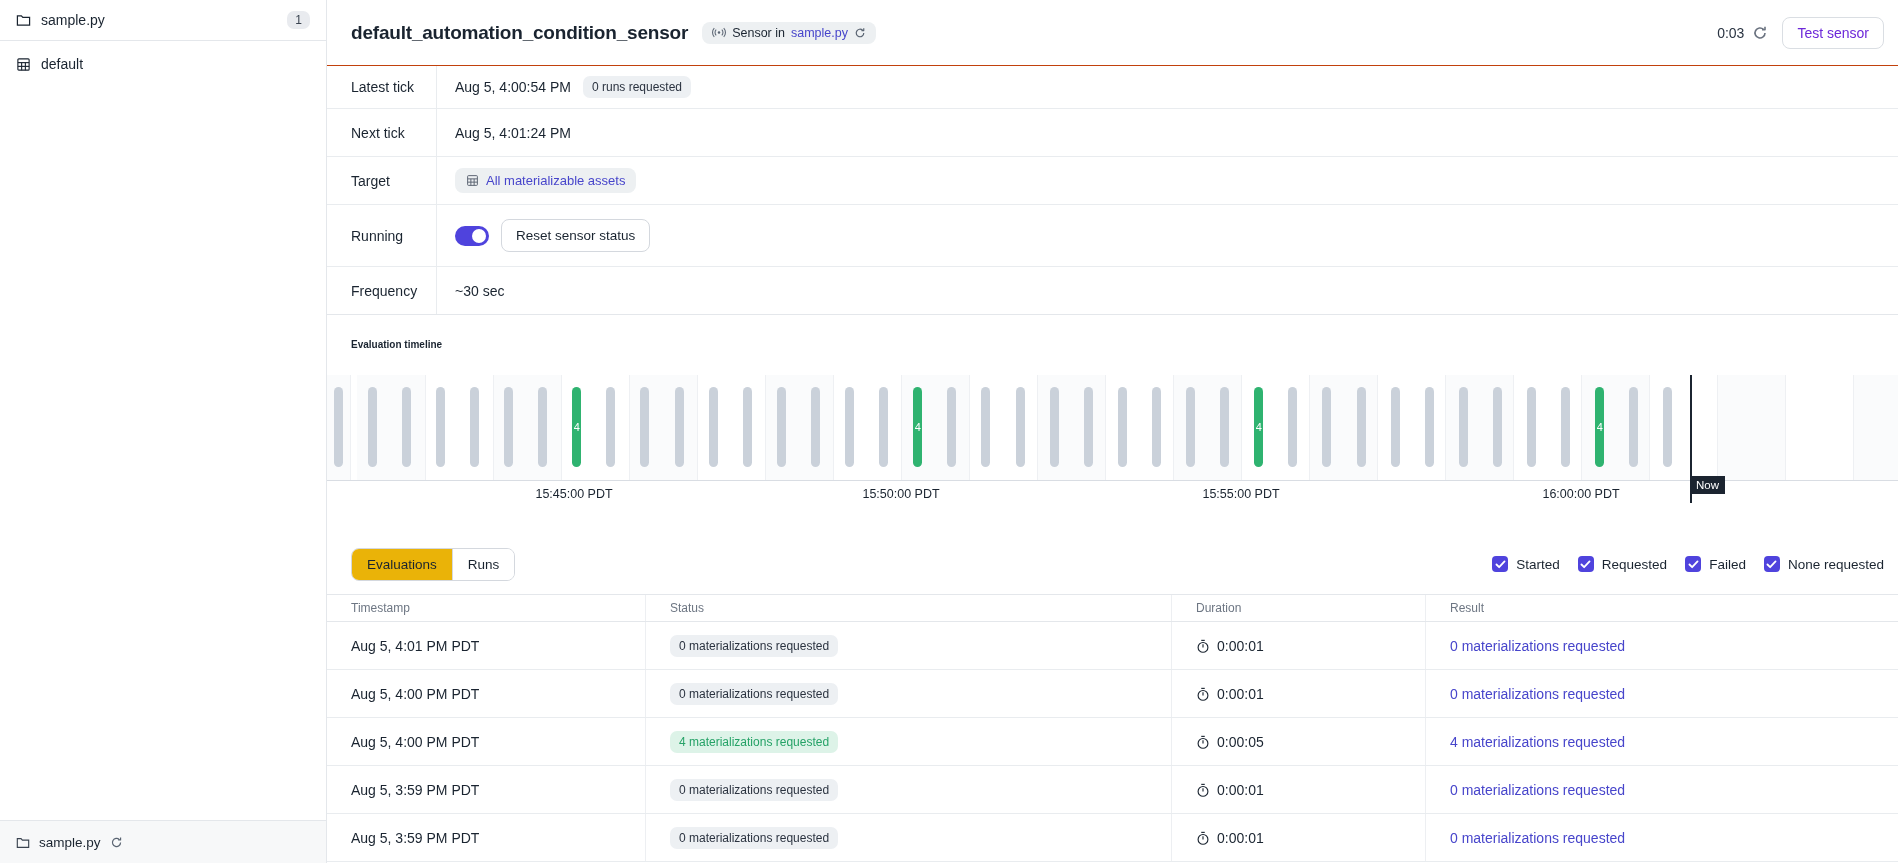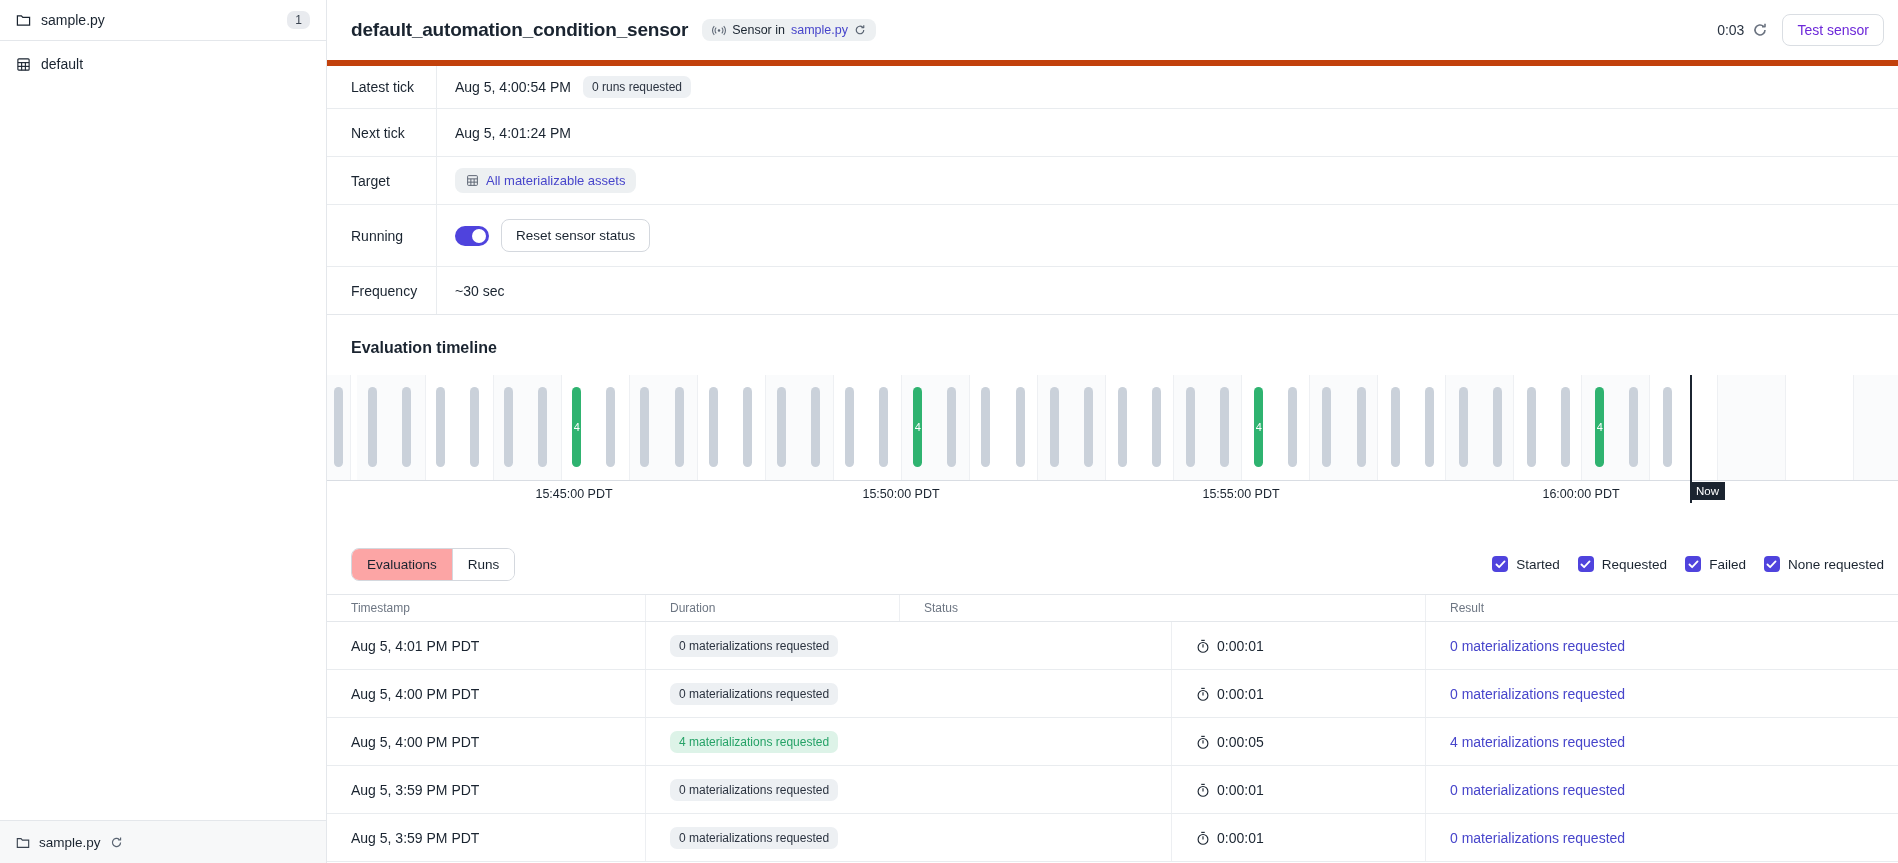--- a/index.html
+++ b/index.html
@@ -15,21 +15,21 @@
   .side-badge { margin-left:auto; background:#E9EBEF; color:#3A4350; font-size:12px; border-radius:7px; padding:2px 8px; }
   .side-sub { display:flex; align-items:center; gap:10px; padding:0 16px; height:42px; margin-top:2px; }
   .side-footer { position:absolute; left:0; bottom:0; width:100%; height:43px; display:flex; align-items:center; gap:9px;
                  padding:0 16px; background:#F7F8F9; border-top:1px solid #E4E7EB; }
   .side-footer .side-label { font-weight:400; font-size:13.5px; }
   .icon { display:inline-flex; align-items:center; justify-content:center; flex:none; }
 
   
   .main { position:absolute; left:327px; top:0; width:1571px; height:863px; }
 
-  .hdr { display:flex; align-items:center; height:66px; padding:0 14px 0 24px; border-bottom:6px solid #c2410c; }
+  .hdr { display:flex; align-items:center; height:66px; padding:0 14px 0 24px; border-bottom:1px solid #c2410c; }
   .hdr-title { font-size:19px; font-weight:700; letter-spacing:-0.2px; }
   .hdr-pill { display:inline-flex; align-items:center; gap:6px; margin-left:14px; background:#EDF0F2; border-radius:8px;
               padding:4px 10px; font-size:12.5px; color:#1A2430; }
   .hdr-pill a { color:#4745CB; text-decoration:none; }
   .hdr-spacer { flex:1; }
   .hdr-timer { font-size:14px; color:#2A3442; margin-right:8px; }
   .btn-disabled { margin-left:14px; border:1px solid #DADEE3; background:#fff; color:#6d28d9; font-size:14px;
                   border-radius:8px; padding:7px 14px; }
 
   
@@ -41,41 +41,41 @@
   .info-value { display:flex; align-items:center; gap:12px; padding-left:18px; font-size:14px; }
   .badge-gray  { background:#EDF0F3; color:#2B3340; font-size:12px; border-radius:7px; padding:4px 9px; }
   .badge-green { background:#DDF3E8; color:#25A267; font-size:12px; border-radius:7px; padding:4px 9px; }
   .tag-pill { display:inline-flex; align-items:center; gap:7px; background:#EDF0F2; border-radius:8px; padding:5px 11px; font-size:13px; }
   .tag-pill a { color:#4745CB; text-decoration:none; }
   .toggle { position:relative; width:34px; height:20px; border-radius:10px; background:#4F43DD; flex:none; }
   .toggle .knob { position:absolute; right:3px; top:3px; width:14px; height:14px; border-radius:50%; background:#fff; }
   .btn { border:1px solid #D4D8DE; background:#fff; color:#1A2430; font-size:13.5px; border-radius:8px; padding:8px 14px; }
 
   
-  .tl-title { margin:24px 0 0 24px; font-size:16px; font-weight:700; height:18px; }
+  .tl-title { margin:24px 0 0 24px; font-size:10px; font-weight:700; height:18px; }
   .chart { position:relative; margin-top:18px; height:132px;
            background:repeating-linear-gradient(90deg, #FAFBFC 0 68px, #ffffff 68px 136px);
            background-position:30px 0; }
   .chart .axis { position:absolute; left:0; right:0; top:105px; height:1px; background:#D9DDE3; }
   .chart .below { position:absolute; left:0; right:0; top:106px; bottom:0; background:#fff; }
   .gridlines { position:absolute; inset:0 0 27px 0;
                background:repeating-linear-gradient(90deg, transparent 0 67px, #EEF0F3 67px 68px);
                background-position:31px 0; }
   .bar { position:absolute; top:12px; width:9px; height:80px; border-radius:4.5px; background:#CAD1DA; }
   .bar.green { background:#2FB370; color:#fff; display:flex; align-items:center; justify-content:center;
                font-size:11px; }
   .tl-label { position:absolute; top:112px; transform:translateX(-50%); font-size:12.5px; color:#1A2430; white-space:nowrap; }
   .now-line { position:absolute; top:0; width:2px; height:128px; background:#1B2430; }
-  .now-tip { position:absolute; top:107px; background:#1B2430; color:#fff; font-size:11.5px; padding:3px 6px; }
+  .now-tip { position:absolute; top:101px; background:#1B2430; color:#fff; font-size:11.5px; padding:3px 6px; }
 
   
   .controls { display:flex; align-items:center; margin-top:40px; padding:0 14px 0 24px; height:34px; }
   .segmented { display:flex; border:1px solid #D4D8DE; border-radius:8px; overflow:hidden; }
   .seg-btn { padding:8px 15px; font-size:13.5px; background:#fff; color:#1A2430; border:none; }
-  .seg-btn.active { background:#fca5a5; }
+  .seg-btn.active { background:#eab308; }
   .seg-btn + .seg-btn { border-left:1px solid #D4D8DE; }
   .filters { margin-left:auto; display:flex; align-items:center; gap:18px; }
   .filter { display:flex; align-items:center; gap:8px; font-size:13.5px; color:#1A2430; cursor:default; }
   .checkbox { width:16px; height:16px; border-radius:4px; background:#4F43DD; display:flex; align-items:center; justify-content:center; }
 
   
   .table { margin-top:13px; }
   .t-head { display:flex; border-top:1px solid #E4E7EB; border-bottom:1px solid #E4E7EB; height:28px; align-items:center; }
   .t-head .cell { font-size:12px; color:#6D7683; }
   .t-row { display:flex; align-items:center; height:48px; border-bottom:1px solid #E9ECEF; }
@@ -309,22 +309,22 @@
               </svg>
             </span>
             <span>None requested</span>
           </label>
         </div>
     </div>
 
     <div class="table">
       <div class="t-head" id="t-head">
           <div class="cell col-ts">Timestamp</div>
+          <div class="cell col-st">Status</div>
           <div class="cell col-du">Duration</div>
-          <div class="cell col-st">Status</div>
           <div class="cell col-re">Result</div>
         </div>
       <div id="t-body">
           <div class="t-row">
             <div class="cell col-ts">Aug 5, 4:01 PM PDT</div>
             <div class="cell col-st">
               <span class="badge-gray">0 materializations requested</span>
             </div>
             <div class="cell col-du">
               <span class="dur">

